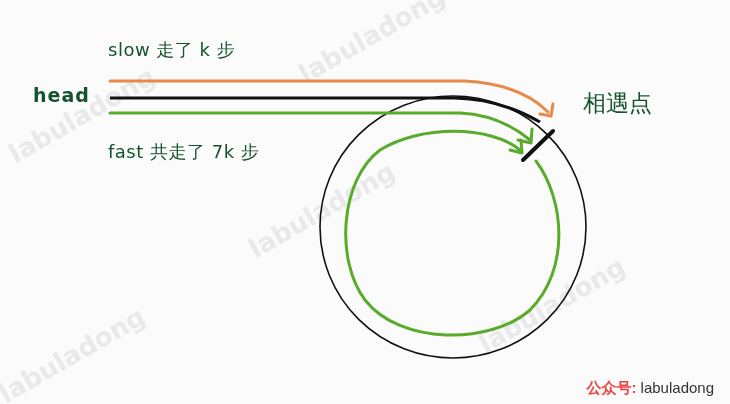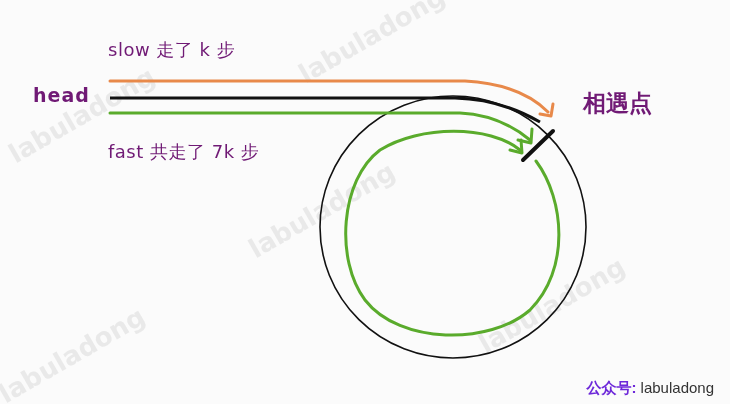--- a/index.html
+++ b/index.html
@@ -1,24 +1,24 @@
 <!DOCTYPE html>
 <html><head>
 <meta charset="utf-8">
 <style>
   html, body { margin: 0; padding: 0; }
   body { width: 730px; height: 404px; background: #fbfbfb; position: relative; overflow: hidden;
          font-family: "DejaVu Sans", sans-serif; }
-  .label { position: absolute; color: #701a75; white-space: nowrap; }
+  .label { position: absolute; color: #14532d; white-space: nowrap; }
   #slow-label { left: 108px; top: 38px; font-size: 18px; letter-spacing: 0.5px; }
   #fast-label { left: 108px; top: 140px; font-size: 18px; letter-spacing: 0.5px; }
   #head-label { left: 33px; top: 84px; font-size: 19px; font-weight: bold; letter-spacing: 1px; }
-  #meet-label { left: 583px; top: 88px; font-size: 23px; font-weight: bold; }
+  #meet-label { left: 583px; top: 88px; font-size: 23px; font-weight: normal; }
   #footer-label { right: 16px; bottom: 6px; font-size: 15px; color: #333; font-family: "Liberation Sans", sans-serif; }
-  #footer-label .prefix { font-weight: bold; color: #6d28d9; }
+  #footer-label .prefix { font-weight: bold; color: #ef4444; }
   .watermark { position: absolute; color: rgba(200,200,200,0.35); font-size: 26px; font-weight: bold;
                transform: rotate(-30deg); font-family: "DejaVu Sans", sans-serif; }
   svg { position: absolute; left: 0; top: 0; }
 </style>
 </head>
 <body>
 
 <div class="watermark" style="left:0px;top:100px;">labuladong</div>
 <div class="watermark" style="left:240px;top:195px;">labuladong</div>
 <div class="watermark" style="left:470px;top:290px;">labuladong</div>

